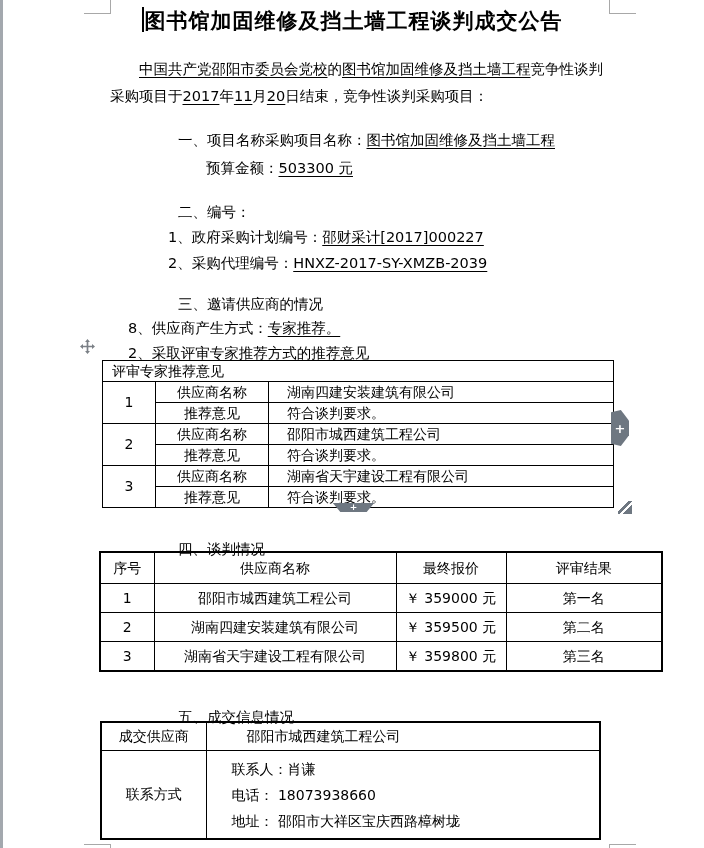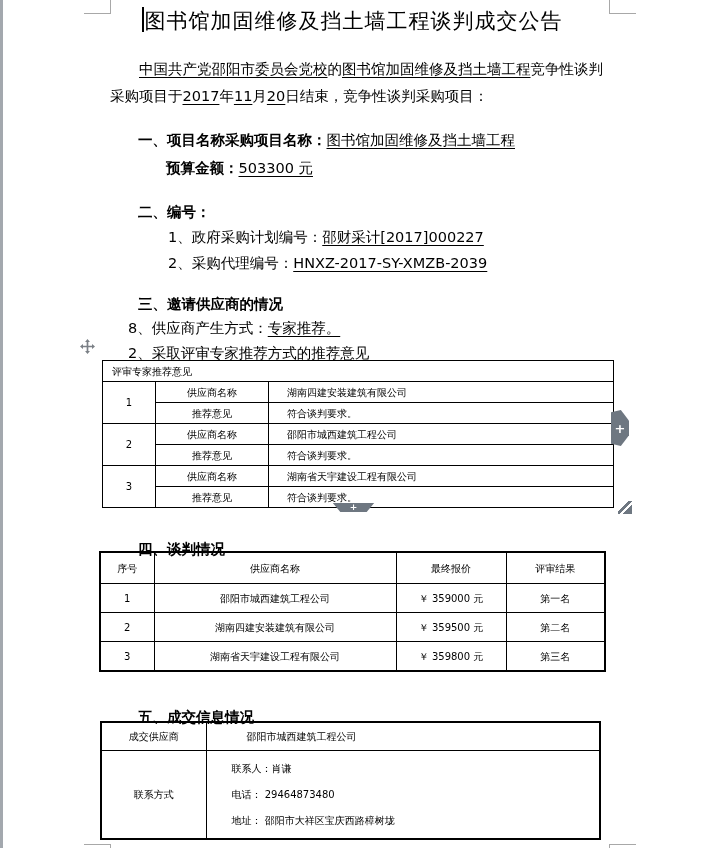--- a/index.html
+++ b/index.html
@@ -9,39 +9,39 @@
   }
   .page-edge{position:absolute;left:0;top:0;width:3px;height:848px;background:#a3a8ae;}
   
   .mark{position:absolute;}
   .mark.tl{left:84px;top:0;width:26px;height:13px;border-right:1px solid #a8a8a8;border-bottom:1px solid #a8a8a8;}
   .mark.tr{left:609px;top:0;width:26px;height:13px;border-left:1px solid #a8a8a8;border-bottom:1px solid #a8a8a8;}
   .mark.bl{left:84px;top:844px;width:26px;height:4px;border-right:1px solid #a8a8a8;border-top:1px solid #a8a8a8;}
   .mark.br{left:609px;top:844px;width:26px;height:4px;border-left:1px solid #a8a8a8;border-top:1px solid #a8a8a8;}
 
   .abs{position:absolute;}
-  .doc-title{top:6px;left:0;width:704px;text-align:center;font-size:21px;font-weight:normal;letter-spacing:1px;line-height:30px;}
+  .doc-title{top:6px;left:0;width:704px;text-align:center;font-size:21px;font-weight:bold;letter-spacing:1px;line-height:30px;}
   .caret{display:inline-block;width:2px;height:25px;background:#000;vertical-align:-4px;margin-right:1px;}
 
   .body-text{font-size:14.5px;line-height:27px;white-space:nowrap;}
   .intro{top:56px;left:110px;width:505px;white-space:normal;}
   .u{text-decoration:underline;text-underline-offset:3px;}
-  .b{font-weight:bold;}
+  .b{font-weight:normal;margin-left:40px;}
 
   
-  table{border-collapse:collapse;table-layout:fixed;font-size:10px;}
+  table{border-collapse:collapse;table-layout:fixed;font-size:14px;}
   td{border:1px solid #000;padding:0;line-height:19px;overflow:hidden;}
   .t-outer2{border:2px solid #000;}
   .cap-cell{text-align:left;padding-left:9px;height:20px;}
   .ctr{text-align:center;}
   .lft{text-align:left;padding-left:18px;}
 
   #expert-table{top:360px;left:102px;width:512px;}
   #expert-table td{height:20px;}
-  #negotiation-table{top:551px;left:99px;width:507px;}
+  #negotiation-table{top:551px;left:99px;width:564px;}
   #negotiation-table td{height:28px;}
   #negotiation-table tr.hd td{height:30px;}
   #deal-table{top:721px;left:100px;width:501px;border-radius:8px;}
   .contact-cell{vertical-align:top;padding:5px 0 4px 25px;line-height:26px;text-align:left;margin-top:40px;}
   .deal-supplier{ text-align:left;padding-left:40px;height:27px;}
   .deal-label{height:27px;}
 
   
   .move-handle{left:80px;top:339px;width:15px;height:15px;cursor:move;}
   .col-plus{left:611px;top:410px;width:18px;height:36px;background:#6e7781;color:#fff;
@@ -188,18 +188,18 @@
     </colgroup>
   <tbody>
       <tr>
     <td class="ctr deal-label">成交供应商</td>
     <td class="deal-supplier">邵阳市城西建筑工程公司</td>
   </tr>
   <tr>
     <td class="ctr" style="height:71px;">联系方式</td>
     <td class="contact-cell">
       <div><span>联系人：</span><span>肖谦</span></div>
-      <div><span>电话：</span>&nbsp;<span>29464873480</span></div>
+      <div><span>电话：</span>&nbsp;<span>18073938660</span></div>
       <div><span>地址：</span>&nbsp;<span>邵阳市大祥区宝庆西路樟树垅</span></div>
     </td>
   </tr>
 </tbody>
   </table>
 
 </body></html>

